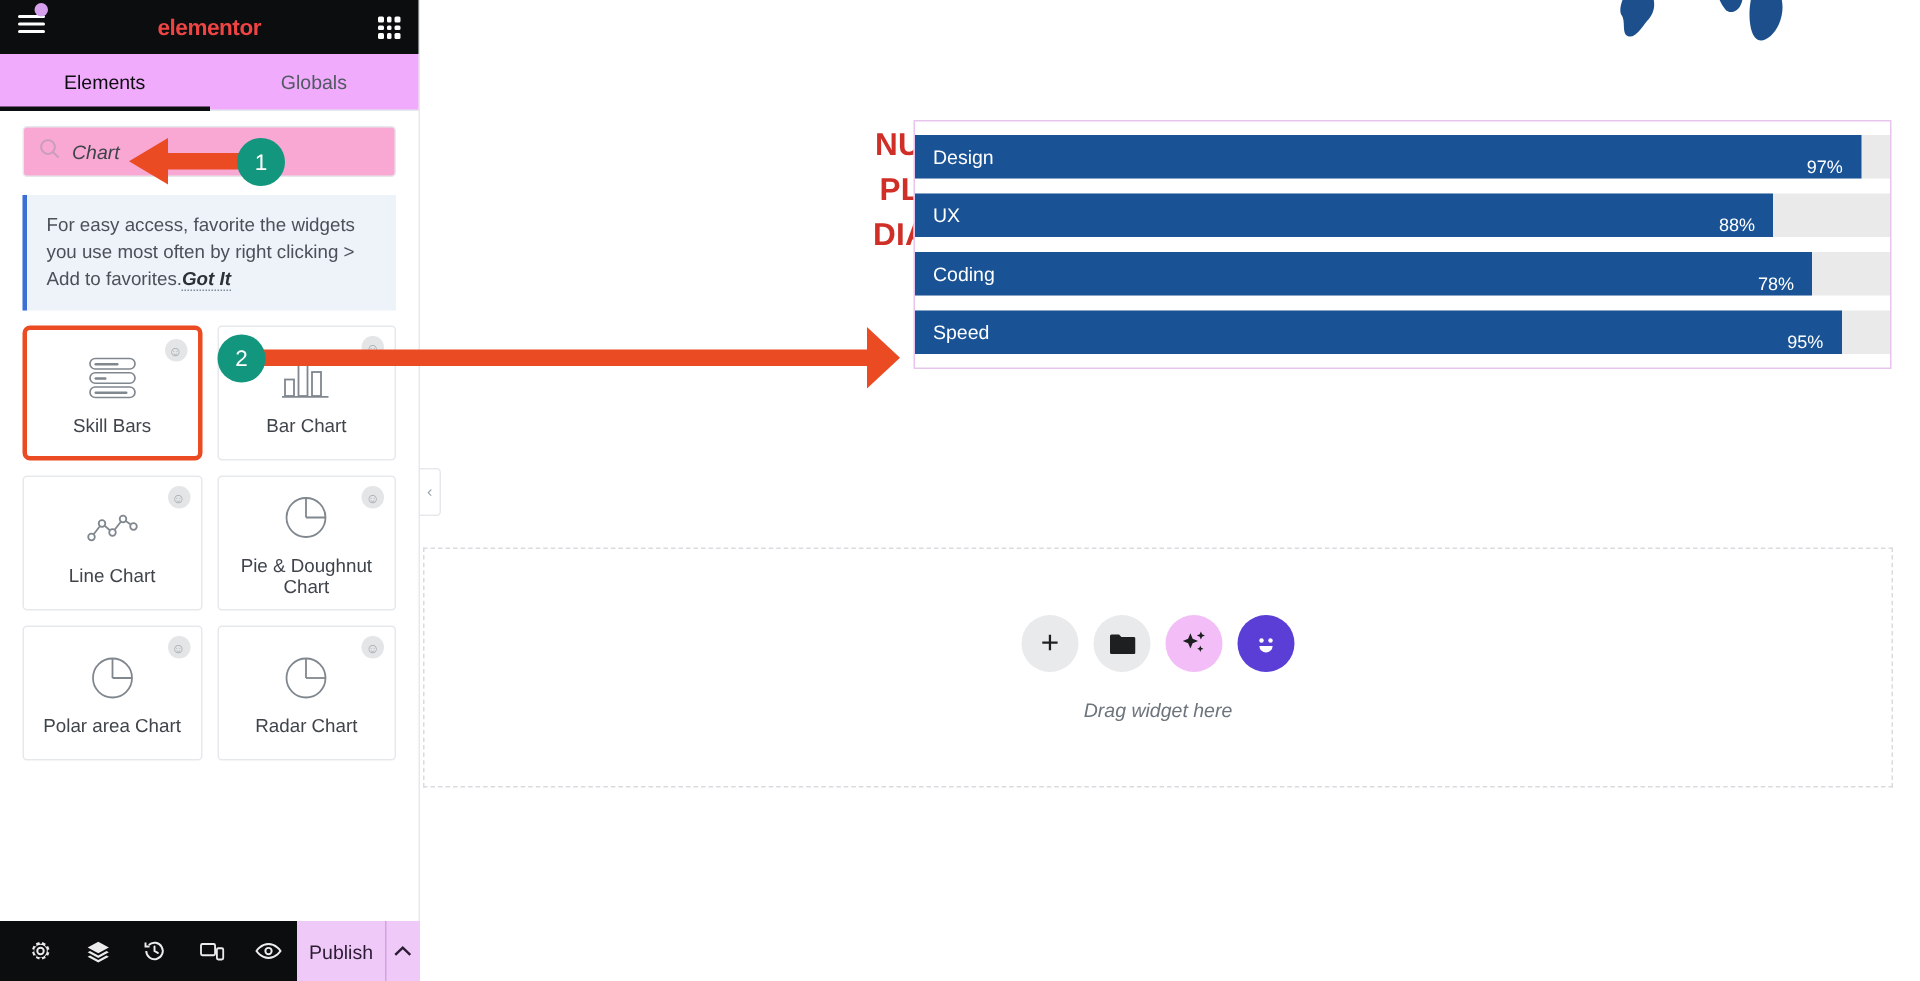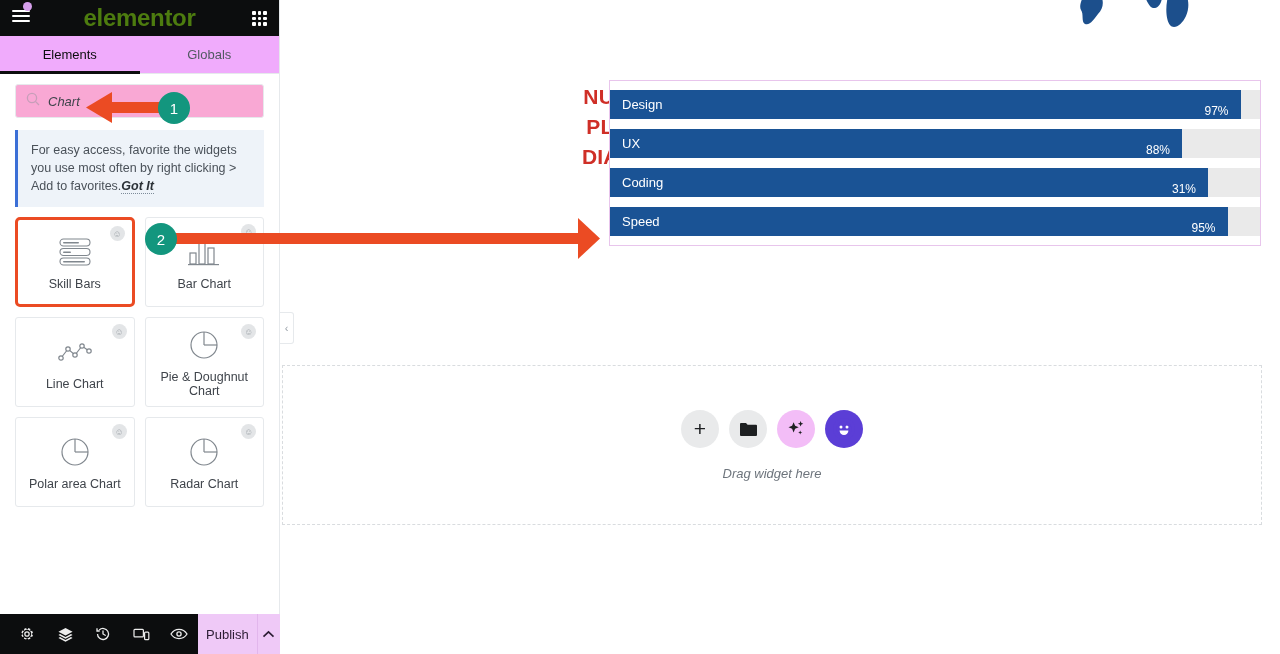--- a/index.html
+++ b/index.html
@@ -35,21 +35,21 @@
   }
   .hamburger i:nth-child(1) { width: 18px; }
   .hamburger i:nth-child(2) { width: 18px; }
   .hamburger i:nth-child(3) { width: 18px; }
   .notif-dot {
     position: absolute; left: 23px; top: 2px;
     width: 9px; height: 9px; border-radius: 50%;
     background: #d7a0ec;
   }
   .brand {
-    color: #4d7c0f; font-size: 24px; font-weight: bold;
+    color: #ef4444; font-size: 15px; font-weight: bold;
     letter-spacing: -0.3px;
   }
   .apps-grid {
     position: absolute; right: 12px; top: 11px;
     width: 15px; height: 15px;
     display: grid; grid-template-columns: repeat(3, 1fr);
     grid-template-rows: repeat(3, 1fr); gap: 2px; cursor: pointer;
   }
   .apps-grid span { background: #ffffff; border-radius: 1px; }
 
@@ -406,21 +406,21 @@
           <div class="sb-fill" style="width:88%">
             <span class="sb-name">UX</span>
             <span class="sb-pct">88%</span>
           </div>
         </div>
       </div>
       <div class="sb-row">
         <div class="sb-track">
           <div class="sb-fill" style="width:92%">
             <span class="sb-name">Coding</span>
-            <span class="sb-pct">31%</span>
+            <span class="sb-pct">78%</span>
           </div>
         </div>
       </div>
       <div class="sb-row">
         <div class="sb-track">
           <div class="sb-fill" style="width:95%">
             <span class="sb-name">Speed</span>
             <span class="sb-pct">95%</span>
           </div>
         </div>

